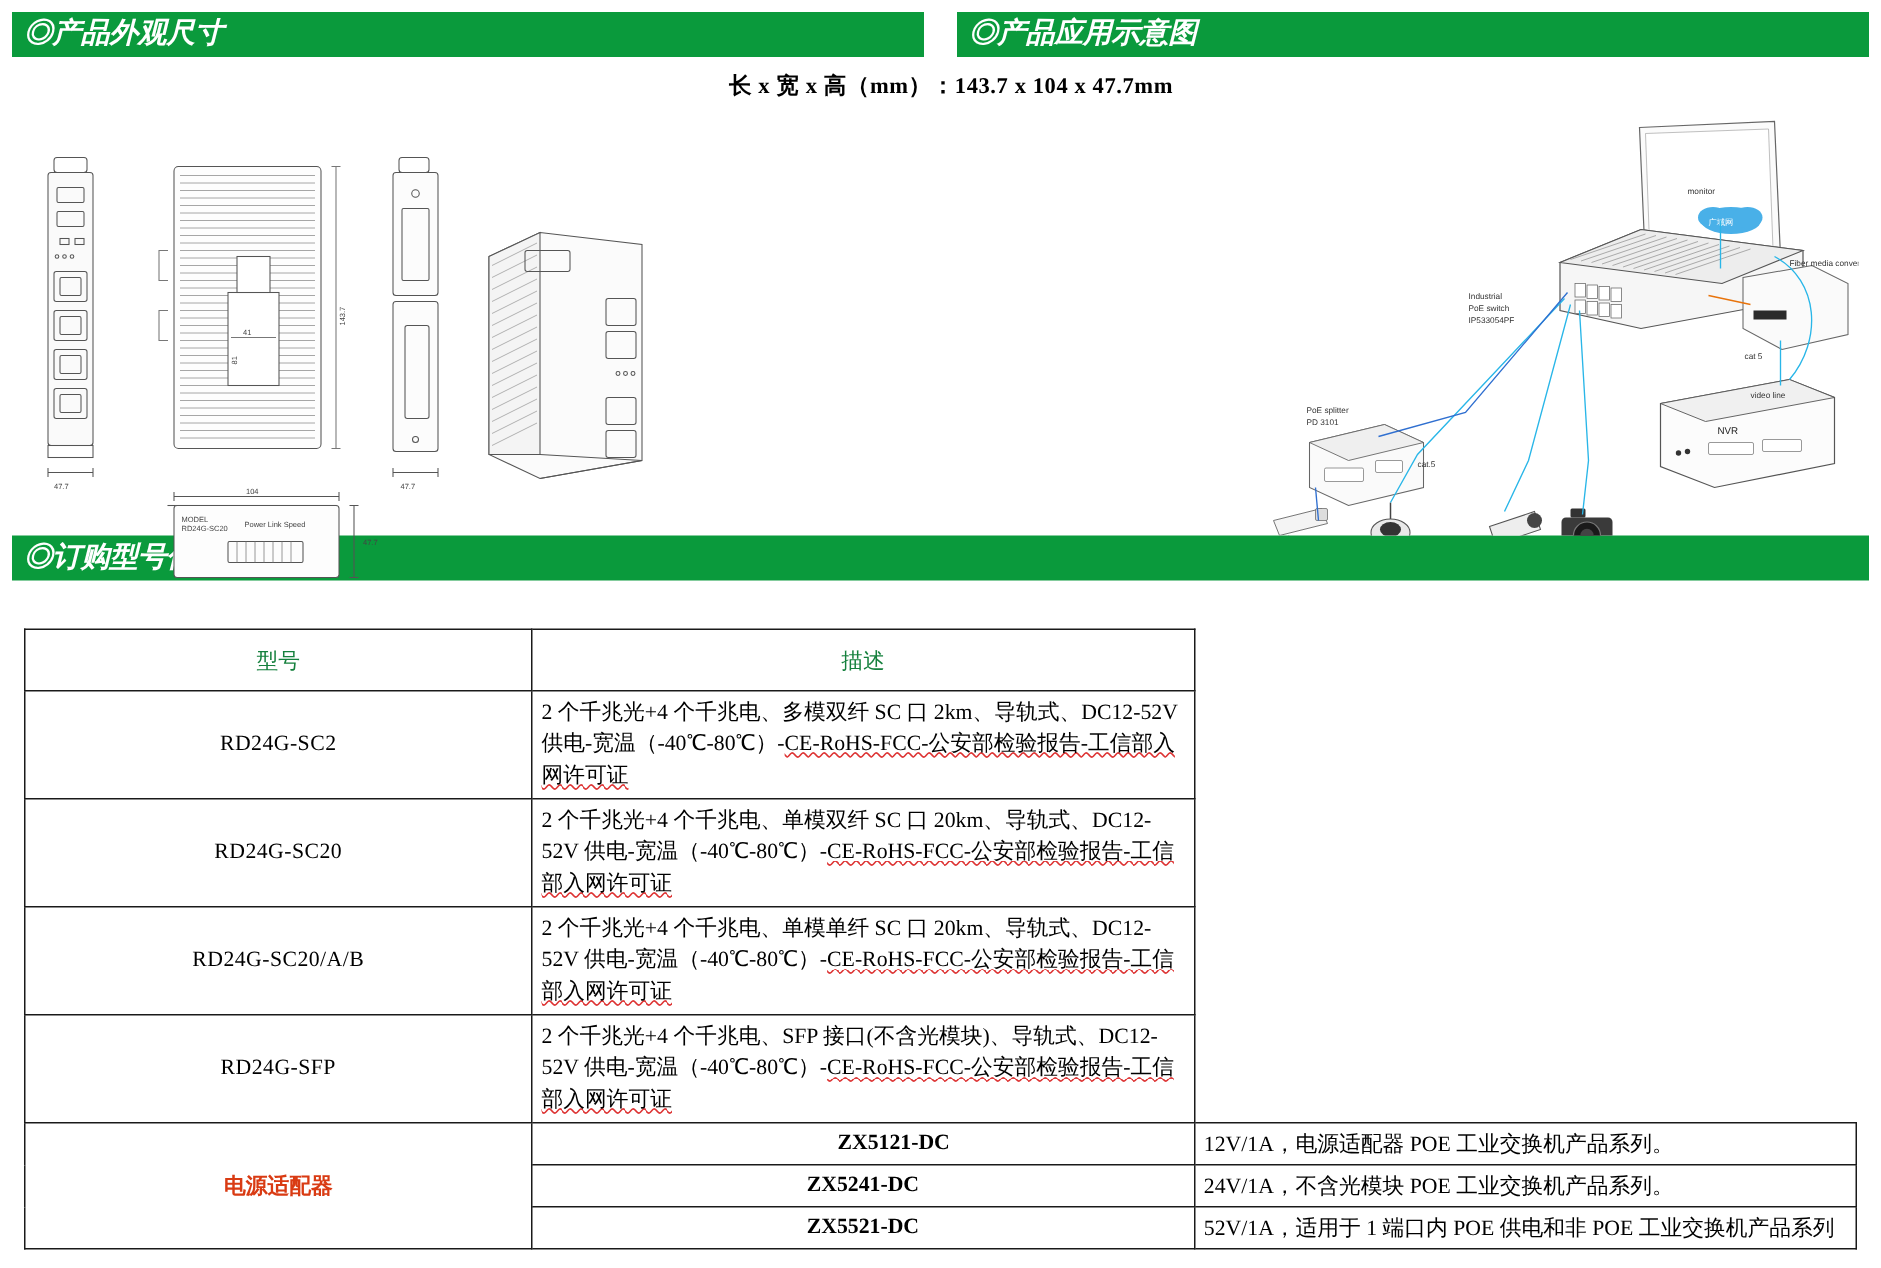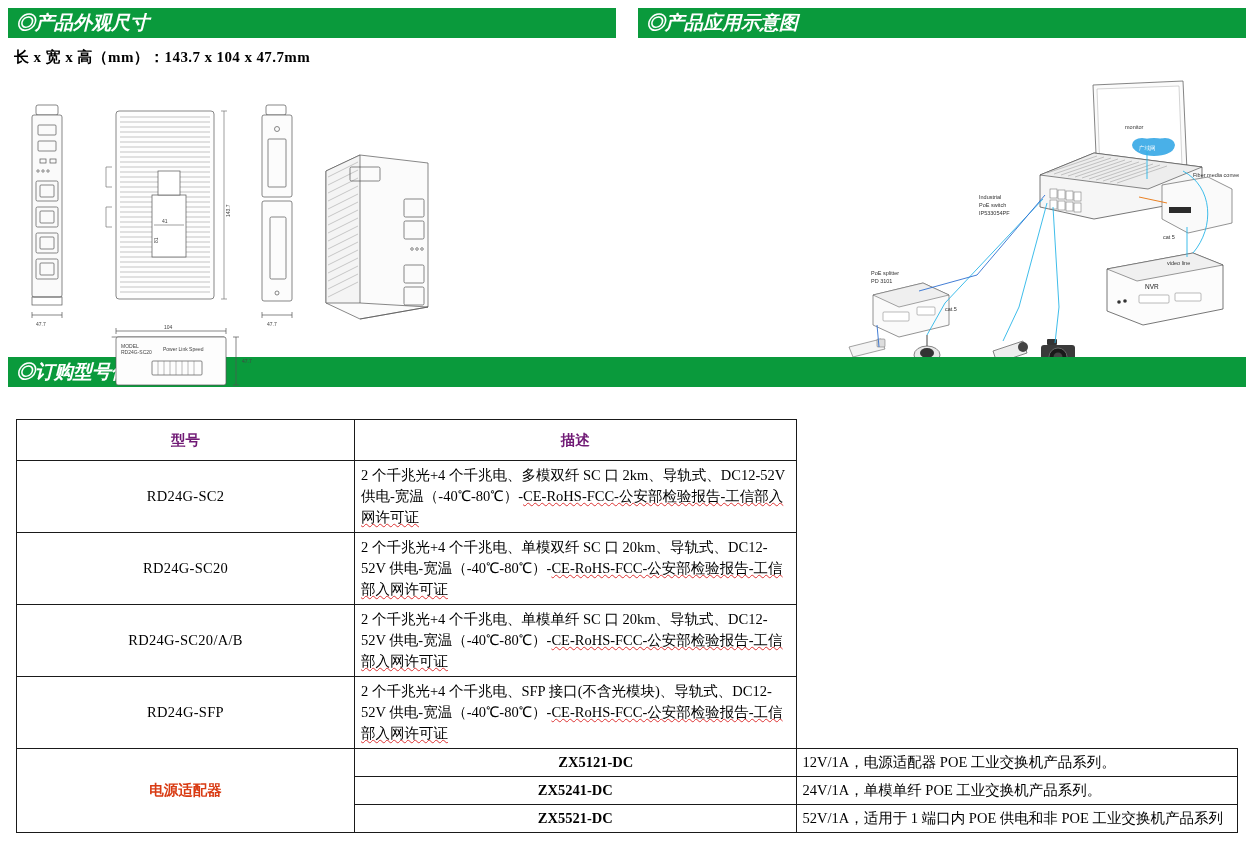--- a/index.html
+++ b/index.html
@@ -40,20 +40,21 @@
   }
   .top-bars .bar-wrap { flex: 1 1 0; }
 
   
   .dim-note {
     font-family: "Liberation Serif", serif;
     font-size: 15px;
     font-weight: bold;
     margin: 10px 0 0 14px;
     letter-spacing: .4px;
+    text-align: center;
   }
 
   .panes {
     display: flex;
     padding: 0 8px;
     box-sizing: border-box;
   }
   .pane-left { width: 50%; position: relative; height: 290px; }
   .pane-right { width: 50%; position: relative; height: 290px; }
 
@@ -71,22 +72,22 @@
   }
   table.order td, table.order th {
     border: 1px solid #1a1a1a;
     vertical-align: middle;
     padding: 4px 6px;
     font-size: 14.5px;
     font-family: "Liberation Serif", serif;
   }
   .th-model, .th-desc {
     text-align: center;
-    color: #701a75;
-    font-weight: bold;
+    color: #15803d;
+    font-weight: normal;
     font-size: 15px;
     height: 32px;
   }
   .col-model { width: 338px; }
   .model-cell {
     text-align: center;
     font-weight: normal;
     font-size: 15px;
     letter-spacing: .3px;
   }
@@ -459,20 +460,20 @@
       <td class="desc-cell">2 个千兆光+4 个千兆电、SFP 接口(不含光模块)、导轨式、DC12-52V 供电-宽温（-40℃-80℃）-<span class="wavy">CE-RoHS-FCC-公安部检验报告-工信部入网许可证</span></td>
     </tr>
 
     <tr>
       <td class="adapter-label" rowspan="3">电源适配器</td>
       <td class="sub-model" style="width:188px;padding-left:47px;">ZX5121-DC</td>
       <td class="adapter-desc">12V/1A，电源适配器 POE 工业交换机产品系列。</td>
     </tr>
     <tr>
       <td class="sub-model">ZX5241-DC</td>
-      <td class="adapter-desc">24V/1A，单模单纤 POE 工业交换机产品系列。</td>
+      <td class="adapter-desc">24V/1A，不含光模块 POE 工业交换机产品系列。</td>
     </tr>
     <tr>
       <td class="sub-model">ZX5521-DC</td>
       <td class="adapter-desc">52V/1A，适用于 1 端口内 POE 供电和非 POE 工业交换机产品系列</td>
     </tr>
   </tbody>
 </table>
 
 </body></html>

